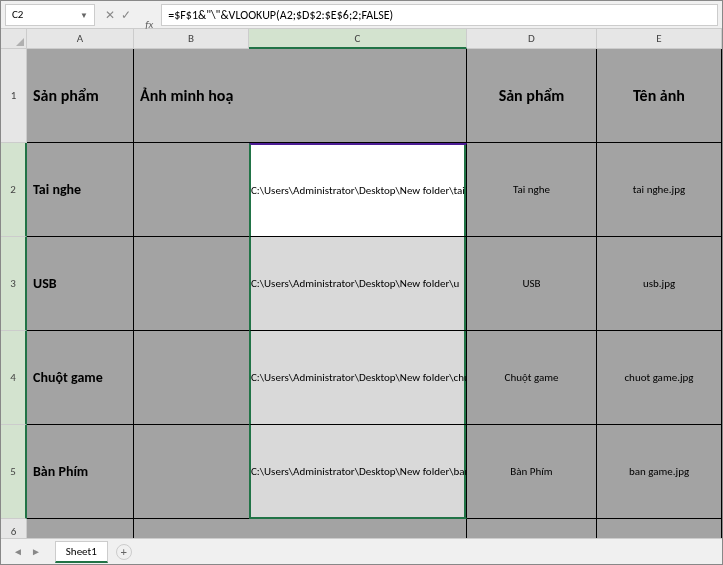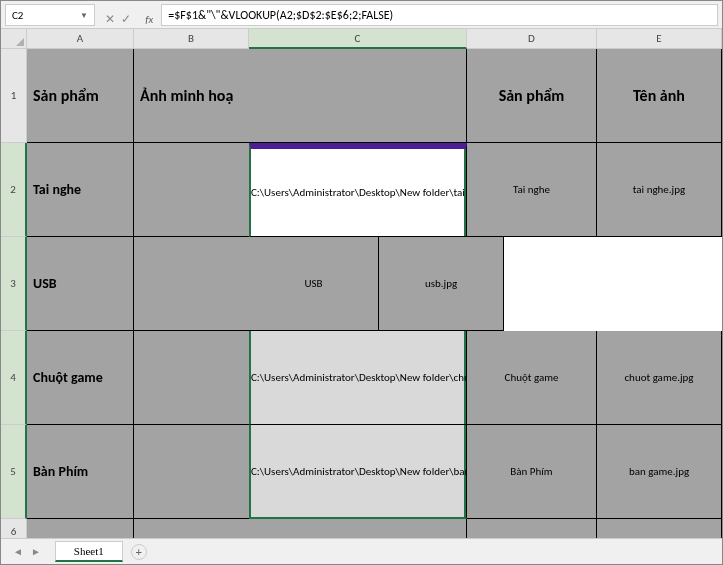--- a/index.html
+++ b/index.html
@@ -1,21 +1,21 @@
 <!DOCTYPE html>
 <html><head>
 <meta charset="utf-8">
 <style>
   * { box-sizing: border-box; margin: 0; padding: 0; }
   body { font-family: Calibri, Arial, sans-serif; font-size: 11px; background: #fff; }
   
   .app { width: 723px; height: 565px; position: relative; overflow: hidden; border: 1px solid #888; }
   
   
-  .formula-bar { height: 28px; background: #f0f0f0; display: flex; align-items: flex-end; border-bottom: 1px solid #ccc; padding: 2px 4px; gap: 4px; }
+  .formula-bar { height: 28px; background: #f0f0f0; display: flex; align-items: center; border-bottom: 1px solid #ccc; padding: 2px 4px; gap: 4px; }
   .name-box { width: 90px; height: 22px; background: #fff; border: 1px solid #ccc; display: flex; align-items: center; padding: 0 6px; justify-content: space-between; }
   .name-box span:first-child { font-size: 11px; }
   .chevron { font-size: 8px; color: #666; }
   .fx-btns { display: flex; gap: 6px; padding: 0 6px; color: #888; }
   .fx-btns span { font-size: 12px; }
   .fx-label { font-style: italic; color: #666; padding: 0 4px; margin-top: 20px; }
   .formula-input { flex: 1; height: 22px; background: #fff; border: 1px solid #ccc; padding: 0 6px; display: flex; align-items: center; font-size: 12px; }
   
   
   .grid-wrap { position: relative; }
@@ -45,34 +45,34 @@
   .cell.header-cell { font-weight: bold; font-size: 16px; }
   .cell.header-cell.center { justify-content: center; }
   .cell.bold { font-weight: bold; font-size: 14px; }
   .cell.center { justify-content: center; }
   .cell.right { justify-content: flex-end; }
   
   .cell.col-b { border-right: none; }
   .row-6 .cell { border-bottom: none; }
   
   
-  .cell.sel-top { border-top: 6px solid #4c1d95; }
+  .cell.sel-top { border-top: 2px solid #4c1d95; }
   .cell.sel-bot { border-bottom: 2px solid #217346; }
   .cell.sel-left { border-left: 2px solid #217346; }
   .cell.sel-right-e { box-shadow: inset -2px 0 0 #217346; }
   .cell.selected-bg { background: #d9d9d9; }
   .cell.active-cell { background: #fff; }
   
   
   .watermark { position: absolute; left: 190px; top: 466px; font-family: 'Times New Roman', serif; font-size: 18px; color: rgba(100,100,100,0.5); font-weight: normal; letter-spacing: 1px; text-shadow: 1px 1px 2px rgba(255,255,255,0.5); pointer-events: none; }
   
   
   .sheet-bar { position: absolute; bottom: 0; left: 0; right: 0; height: 26px; background: #f0f0f0; border-top: 1px solid #ccc; display: flex; align-items: center; padding: 0 6px; gap: 8px; }
   .sheet-nav { display: flex; gap: 8px; color: #888; font-size: 10px; padding: 0 6px; }
-  .sheet-tab { background: #fff; border: 1px solid #ccc; border-bottom: 2px solid #217346; padding: 3px 18px; font-size: 11px; font-family: Liberation Serif, serif; }
+  .sheet-tab { background: #fff; border: 1px solid #ccc; border-bottom: 2px solid #217346; padding: 3px 10px; font-size: 11px; }
   .add-sheet { width: 16px; height: 16px; border: 1px solid #ccc; border-radius: 50%; display: flex; align-items: center; justify-content: center; font-size: 12px; color: #666; }
   
   .path-text { position: absolute; left: 0; }
 </style>
 </head>
 <body>
 
 <div class="app">
 
   <div class="formula-bar">
@@ -119,20 +119,23 @@
             <span class="path-text">C:\Users\Administrator\Desktop\New folder\tai</span>
           </div>
         <div class="cell col-d center">Tai nghe</div>
         <div class="cell col-e center">tai nghe.jpg</div>
       </div>
 
       <div class="row row-data">
         <div class="row-h active">3</div>
         <div class="cell col-a bold">USB</div>
         <div class="cell col-b right"></div>
+        <div class="cell col-c selected-bg sel-left sel-right-e">
+            <span class="path-text">C:\Users\Administrator\Desktop\New folder\u</span>
+          </div>
         <div class="cell col-d center">USB</div>
         <div class="cell col-e center">usb.jpg</div>
       </div>
 
       <div class="row row-data">
         <div class="row-h active">4</div>
         <div class="cell col-a bold">Chuột game</div>
         <div class="cell col-b right"></div>
         <div class="cell col-c selected-bg sel-left sel-right-e">
             <span class="path-text">C:\Users\Administrator\Desktop\New folder\chuo</span>

